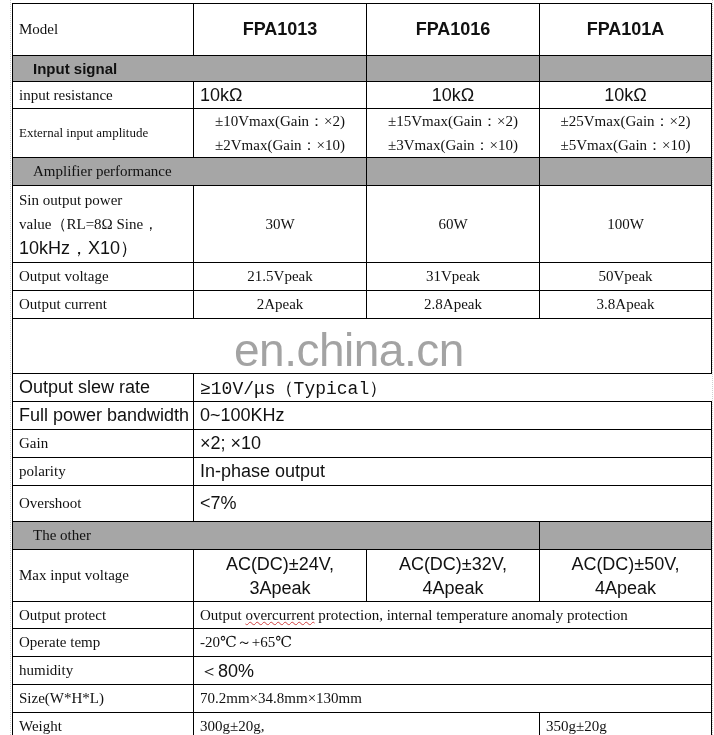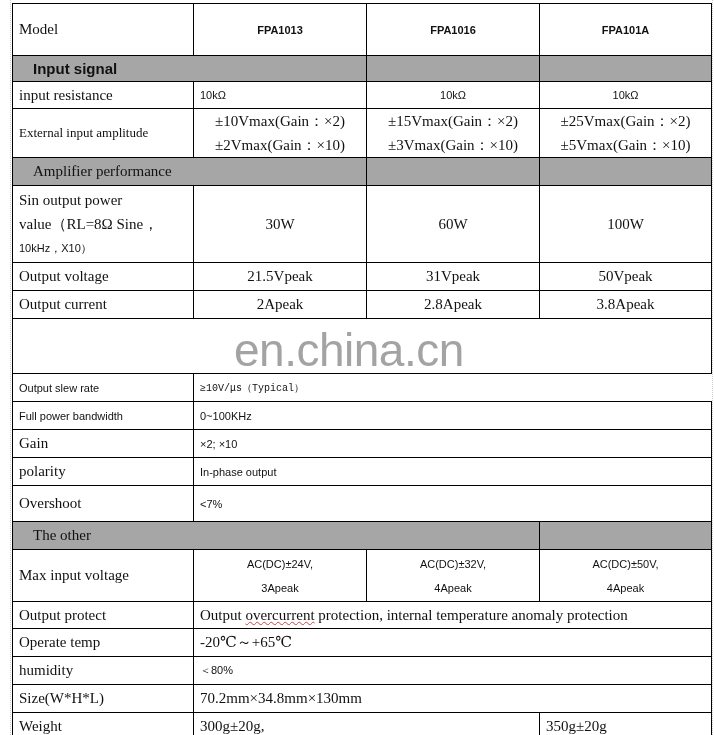--- a/index.html
+++ b/index.html
@@ -3,28 +3,28 @@
 <meta charset="utf-8">
 <style>
   html, body { margin: 0; padding: 0; background: #ffffff; }
   body { width: 714px; height: 735px; position: relative; overflow: hidden; }
   .page { position: absolute; left: 4px; top: 0; width: 714px; height: 735px; background: #fff; }
   .edge-left { position: absolute; left: 6px; top: 0; width: 1px; height: 735px; border-left: 1px dotted #cfcfcf; }
   .edge-right { position: absolute; left: 708px; top: 0; width: 1px; height: 735px; border-left: 1px dotted #cfcfcf; }
   table.spec { position: absolute; left: 8px; top: 3px; border-collapse: collapse; table-layout: fixed; width: 699px; }
   table.spec td { border: 1px solid #000; padding: 0 0 0 6px; color: #111; vertical-align: middle; overflow: hidden; white-space: nowrap; }
   .serif { font-family: "Liberation Serif", "DejaVu Serif", serif; font-size: 15px; }
-  .sans { font-family: "Liberation Sans", "DejaVu Sans", sans-serif; font-size: 11px; }
+  .sans { font-family: "Liberation Sans", "DejaVu Sans", sans-serif; font-size: 18px; }
   .small-serif { font-family: "Liberation Serif", serif; font-size: 13px; }
   .center { text-align: center; padding-left: 0 !important; }
   .bold { font-weight: bold; }
   tr.section td { background: #a6a6a6; padding-left: 20px; }
   tr.section td.label { font-size: 15px; }
   td.multiline { white-space: normal; line-height: 24px; }
-  .mono { font-family: "Liberation Mono", "DejaVu Sans Mono", monospace; font-size: 10px; }
+  .mono { font-family: "Liberation Mono", "DejaVu Sans Mono", monospace; font-size: 18px; }
   .wavy { text-decoration: underline wavy #d04040; text-decoration-thickness: 1px; margin-top: 16px; }
   .gap-row td { border-left: none; border-right: none; border-bottom: none; }
   .watermark { position: absolute; left: 230px; top: 323px; font-family: "Liberation Sans", "DejaVu Sans", sans-serif; font-size: 46px; color: #9a9a9a; letter-spacing: -0.5px; opacity: 0.9; }
 </style>
 </head>
 <body>
 
 <div class="page">
   <div class="edge-left"></div>
   <div class="edge-right"></div>

